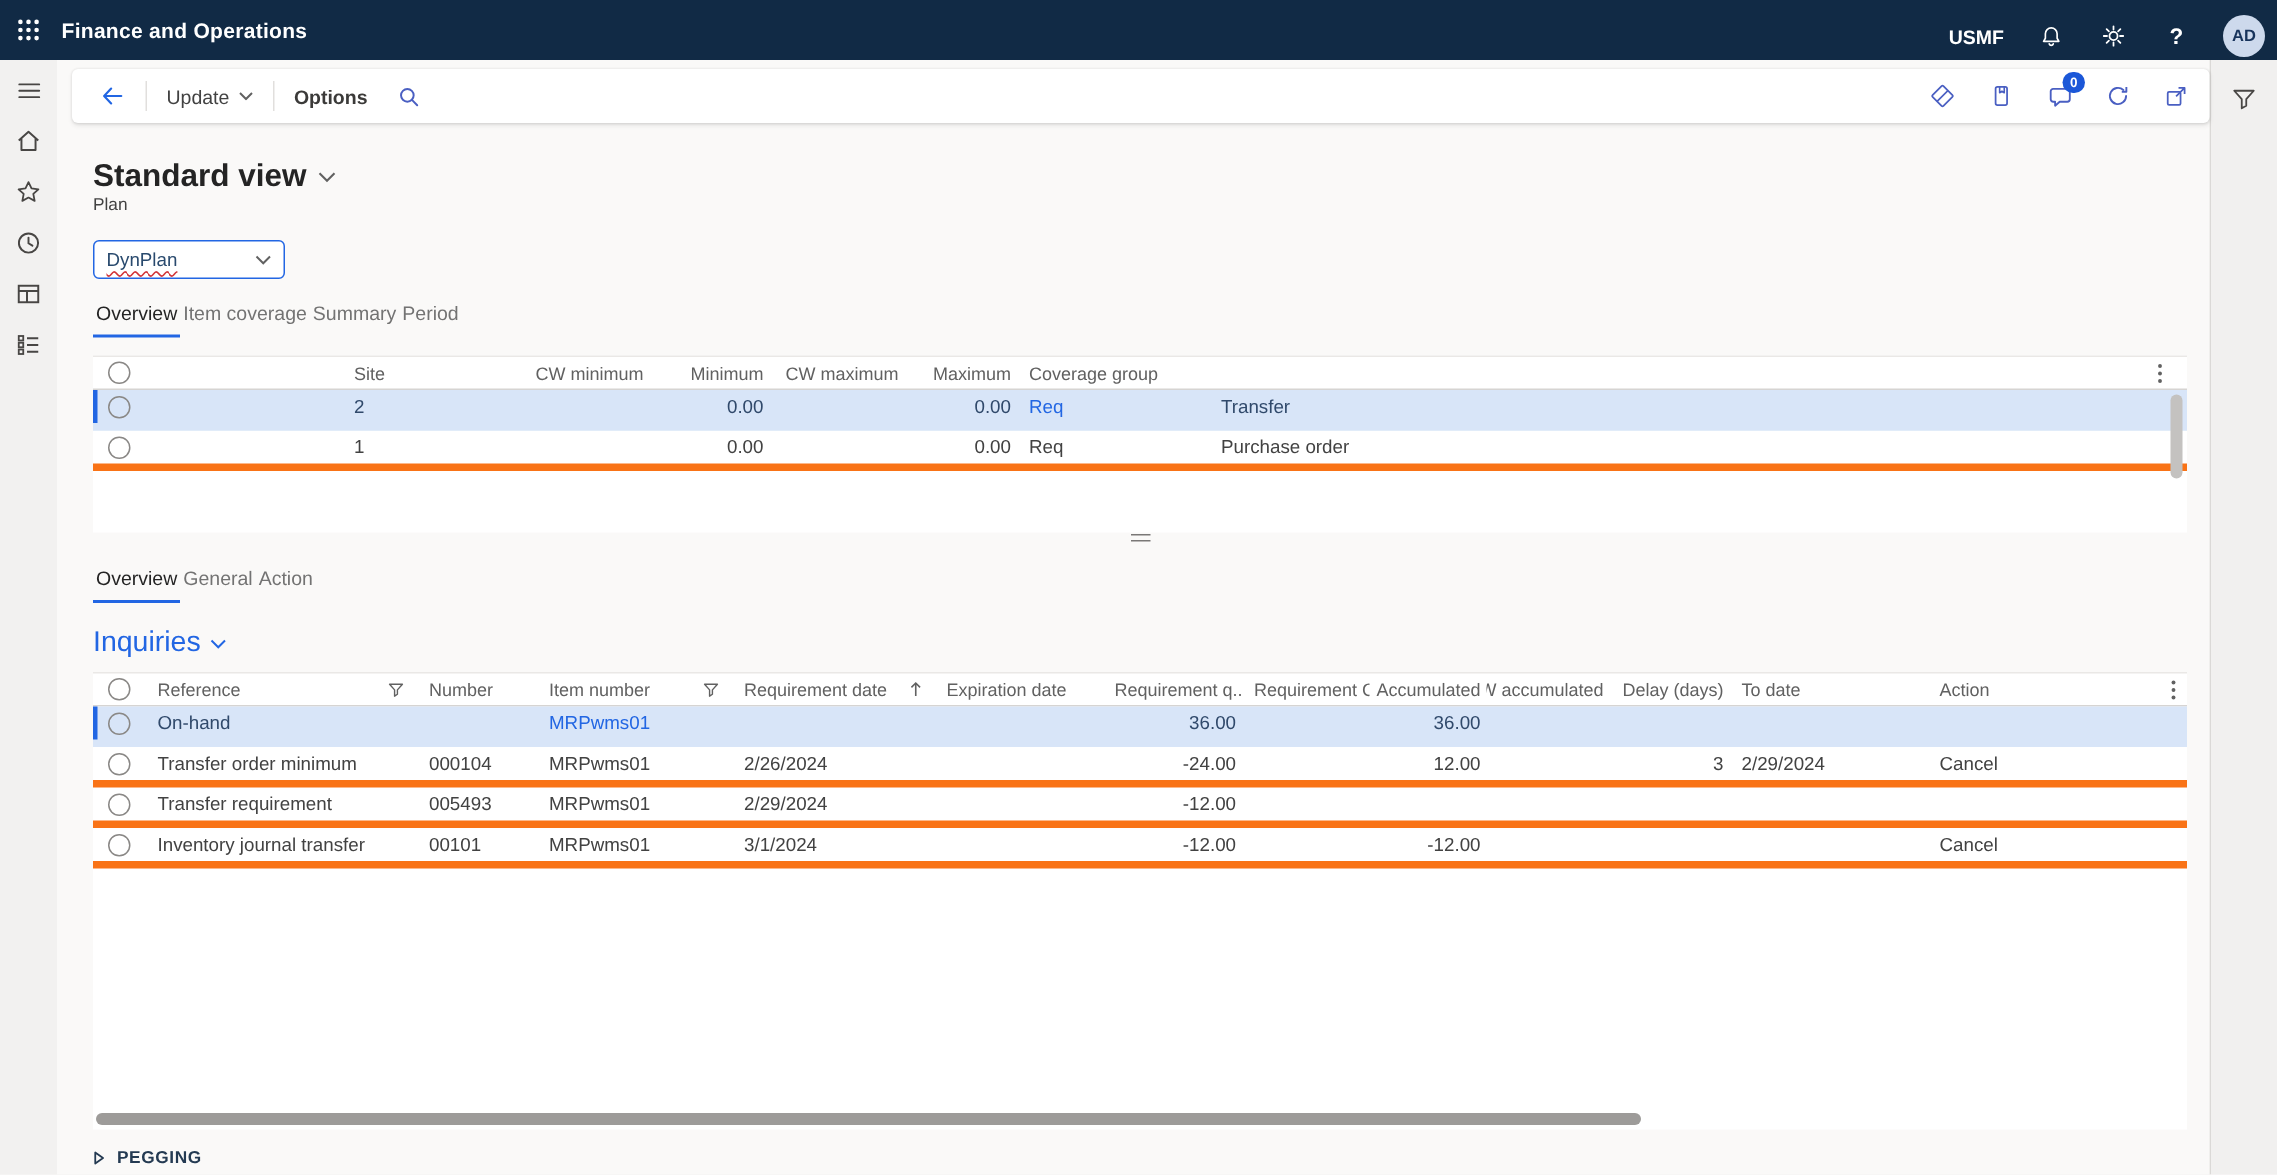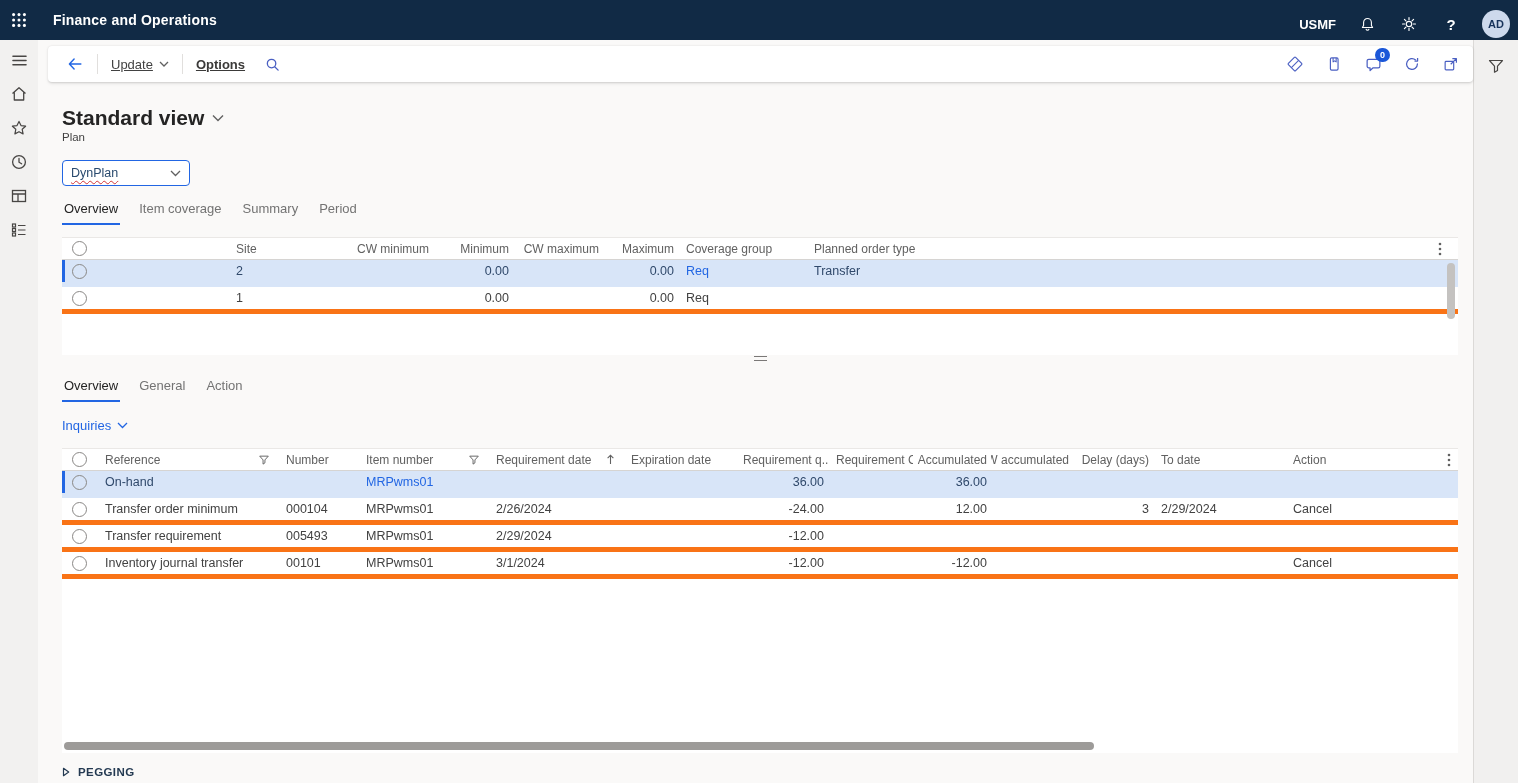--- a/index.html
+++ b/index.html
@@ -3,67 +3,67 @@
 <meta charset="utf-8">
 <style>
   * { margin:0; padding:0; box-sizing:border-box; }
   html,body { width:1518px; height:783px; overflow:hidden; }
   body { font-family:"Liberation Sans","DejaVu Sans",sans-serif; background:#F1F0EF; color:#424242; }
   #app { position:relative; width:1518px; height:783px; }
 
   
   .topbar { position:absolute; left:0; top:0; width:1518px; height:40px; background:#112A45; display:flex; align-items:center; }
   .waffle { width:38px; height:40px; display:flex; align-items:center; justify-content:center; cursor:pointer; }
-  .app-title { color:#fff; font-size:14px; font-weight:700; margin-left:15px; letter-spacing:.2px; }
+  .app-title { color:#fff; font-size:14px; font-weight:700; margin-left:3px; letter-spacing:.2px; }
   .top-search { position:absolute; left:552px; top:7px; width:412px; height:26px; background:#1C3B61; border:1px solid #51698A; border-radius:2px; display:flex; align-items:center; padding-left:10px; gap:8px; }
   .top-search span { color:#F2F5FA; font-size:12.5px; }
   .top-right { position:absolute; right:8px; top:0; height:48px; display:flex; align-items:center; gap:20px; }
   .company { color:#fff; font-size:13px; font-weight:600; }
   .top-icon { display:flex; align-items:center; justify-content:center; width:22px; height:22px; cursor:pointer; }
   .help-glyph { color:#fff; font-size:15px; font-weight:600; }
   .avatar { width:28px; height:28px; border-radius:50%; background:#CDD9EC; color:#17335B; font-size:11px; font-weight:700; display:flex; align-items:center; justify-content:center; cursor:pointer; }
 
   
   .sidebar { position:absolute; left:0; top:40px; width:38px; height:743px; background:#F2F1F0; display:flex; flex-direction:column; align-items:center; padding-top:10px; gap:14px; }
   .side-icon { width:20px; height:20px; display:flex; align-items:center; justify-content:center; cursor:pointer; }
 
   
   .main { position:absolute; left:38px; top:40px; width:1435px; height:743px; background:#FAF9F8; }
   .right-strip { position:absolute; left:1473px; top:40px; width:45px; height:743px; background:#F1F0EF; border-left:1px solid #DBD9D7; }
   .right-strip .top-filter { margin:17px auto 0; width:18px; height:18px; display:flex; cursor:pointer; }
 
   
   .action-pane { position:absolute; left:10px; top:6px; width:1425px; height:36px; background:#fff; border-radius:4px; box-shadow:0 0.6px 1.8px rgba(0,0,0,.11), 0 1.6px 3.6px rgba(0,0,0,.07); display:flex; align-items:center; padding:0 12px 0 8px; }
-  .ap-btn { display:flex; align-items:center; gap:6px; font-size:13px; color:#424242; padding:0 10px; height:26px; cursor:pointer; border-radius:3px;text-decoration:underline; }
+  .ap-btn { display:flex; align-items:center; gap:6px; font-size:13px; color:#424242; padding:0 10px; height:26px; cursor:pointer; border-radius:3px; }
   .ap-btn.bold { font-weight:700; color:#3B3A39; }
   .ap-divider { width:1px; height:20px; background:#E1DFDD; margin:0 3px; }
   .ap-right { margin-left:auto; display:flex; align-items:center; gap:19px; }
   .ap-icon { position:relative; width:20px; height:20px; display:flex; align-items:center; justify-content:center; cursor:pointer; }
   .chat-badge { position:absolute; top:-6px; right:-7px; min-width:15px; height:14px; padding:0 4px; background:#1B57D8; border-radius:8px; color:#fff; font-size:9px; font-weight:700; display:flex; align-items:center; justify-content:center; }
 
   
   .breadcrumb { position:absolute; left:24px; top:50px; font-size:12px; color:#424242; white-space:nowrap; }
   .breadcrumb .sep { margin:0 10px; color:#8A8886; }
   .view-title { position:absolute; left:24px; top:66px; font-size:21px; font-weight:600; color:#242424; display:flex; align-items:center; gap:8px; cursor:pointer; }
 
   
   .plan-label { position:absolute; left:24px; top:91px; font-size:11.5px; color:#424242; }
   .plan-combo { position:absolute; left:24px; top:120px; width:128px; height:26px; border:1px solid #2266E3; border-radius:4px; background:#fff; display:flex; align-items:center; padding:0 8px; cursor:pointer; }
   .plan-value { font-size:12.5px; color:#294A6E; text-decoration:underline wavy #D13438 1px; text-underline-offset:3px; }
   .plan-combo svg { margin-left:auto; }
 
   
-  .tabs { position:absolute; display:flex; gap:17px; }
+  .tabs { position:absolute; display:flex; gap:0; }
   .tabs-top { left:24px; top:158px; }
   .tabs-bottom { left:24px; top:335px; }
   .tab { font-size:13px; color:#737373; padding:3px 2px 7px; cursor:pointer; border-bottom:2.5px solid transparent; }
   .tab.active { color:#242424; border-bottom-color:#2266E3; }
 
   
-  .inquiries { position:absolute; left:24px; top:378px; display:flex; align-items:center; gap:6px; color:#2266E3; font-size:13px; cursor:pointer; }
+  .inquiries { position:absolute; left:24px; top:378px; display:flex; align-items:center; gap:6px; color:#2266E3; font-size:19px; cursor:pointer; }
 
   
   .grid { position:absolute; left:24px; width:1396px; background:#fff; }
   .grid1 { top:197px; height:118px; }
   .grid2 { top:408px; height:305px; }
   .g-row { display:flex; height:27px; align-items:stretch; position:relative; border-bottom:5px solid #f97316; }
   .g-header { height:23px; border-top:1px solid #EAE8E6; border-bottom:1px solid #D6D4D2; }
   .cell { padding:0 8px; font-size:12.5px; color:#424242; white-space:nowrap; overflow:hidden; text-overflow:ellipsis; display:flex; align-items:center; }
   .g-header .cell { font-size:12px; color:#616161; }
   .num { justify-content:flex-end; text-align:right; padding-right:4px; }
@@ -294,23 +294,20 @@
           </div>
         <div class="cell g1-cwmax num">
             <span>CW maximum</span>
           </div>
         <div class="cell g1-max num">
             <span>Maximum</span>
           </div>
         <div class="cell g1-cov">
             <span>Coverage group</span>
           </div>
-        <div class="cell g1-pot">
-            <span>Planned order type</span>
-          </div>
         <div class="more-icon" style="right:16px;">
           <svg width="4" height="14" viewBox="0 0 4 14">
               <g fill="#616161">
                 <circle cx="2" cy="2" r="1.3"></circle>
                 <circle cx="2" cy="7" r="1.3"></circle>
                 <circle cx="2" cy="12" r="1.3"></circle>
               </g>
             </svg>
         </div>
       </div>
@@ -331,20 +328,21 @@
         <div class="cell g1-select sel-cell">
             <span class="radio"></span>
           </div>
         <div class="cell g1-warehouse">MainWMS</div>
         <div class="cell g1-site">1</div>
         <div class="cell g1-cwmin num"></div>
         <div class="cell g1-min num">0.00</div>
         <div class="cell g1-cwmax num"></div>
         <div class="cell g1-max num">0.00</div>
         <div class="cell g1-cov">Req</div>
+        <div class="cell g1-pot">Purchase order</div>
       </div>
       <div class="vscroll">
           <div class="vthumb"></div>
         </div>
     </div>
 
     <div class="splitter">
         <div class="splitter-handle"></div>
       </div>
 

